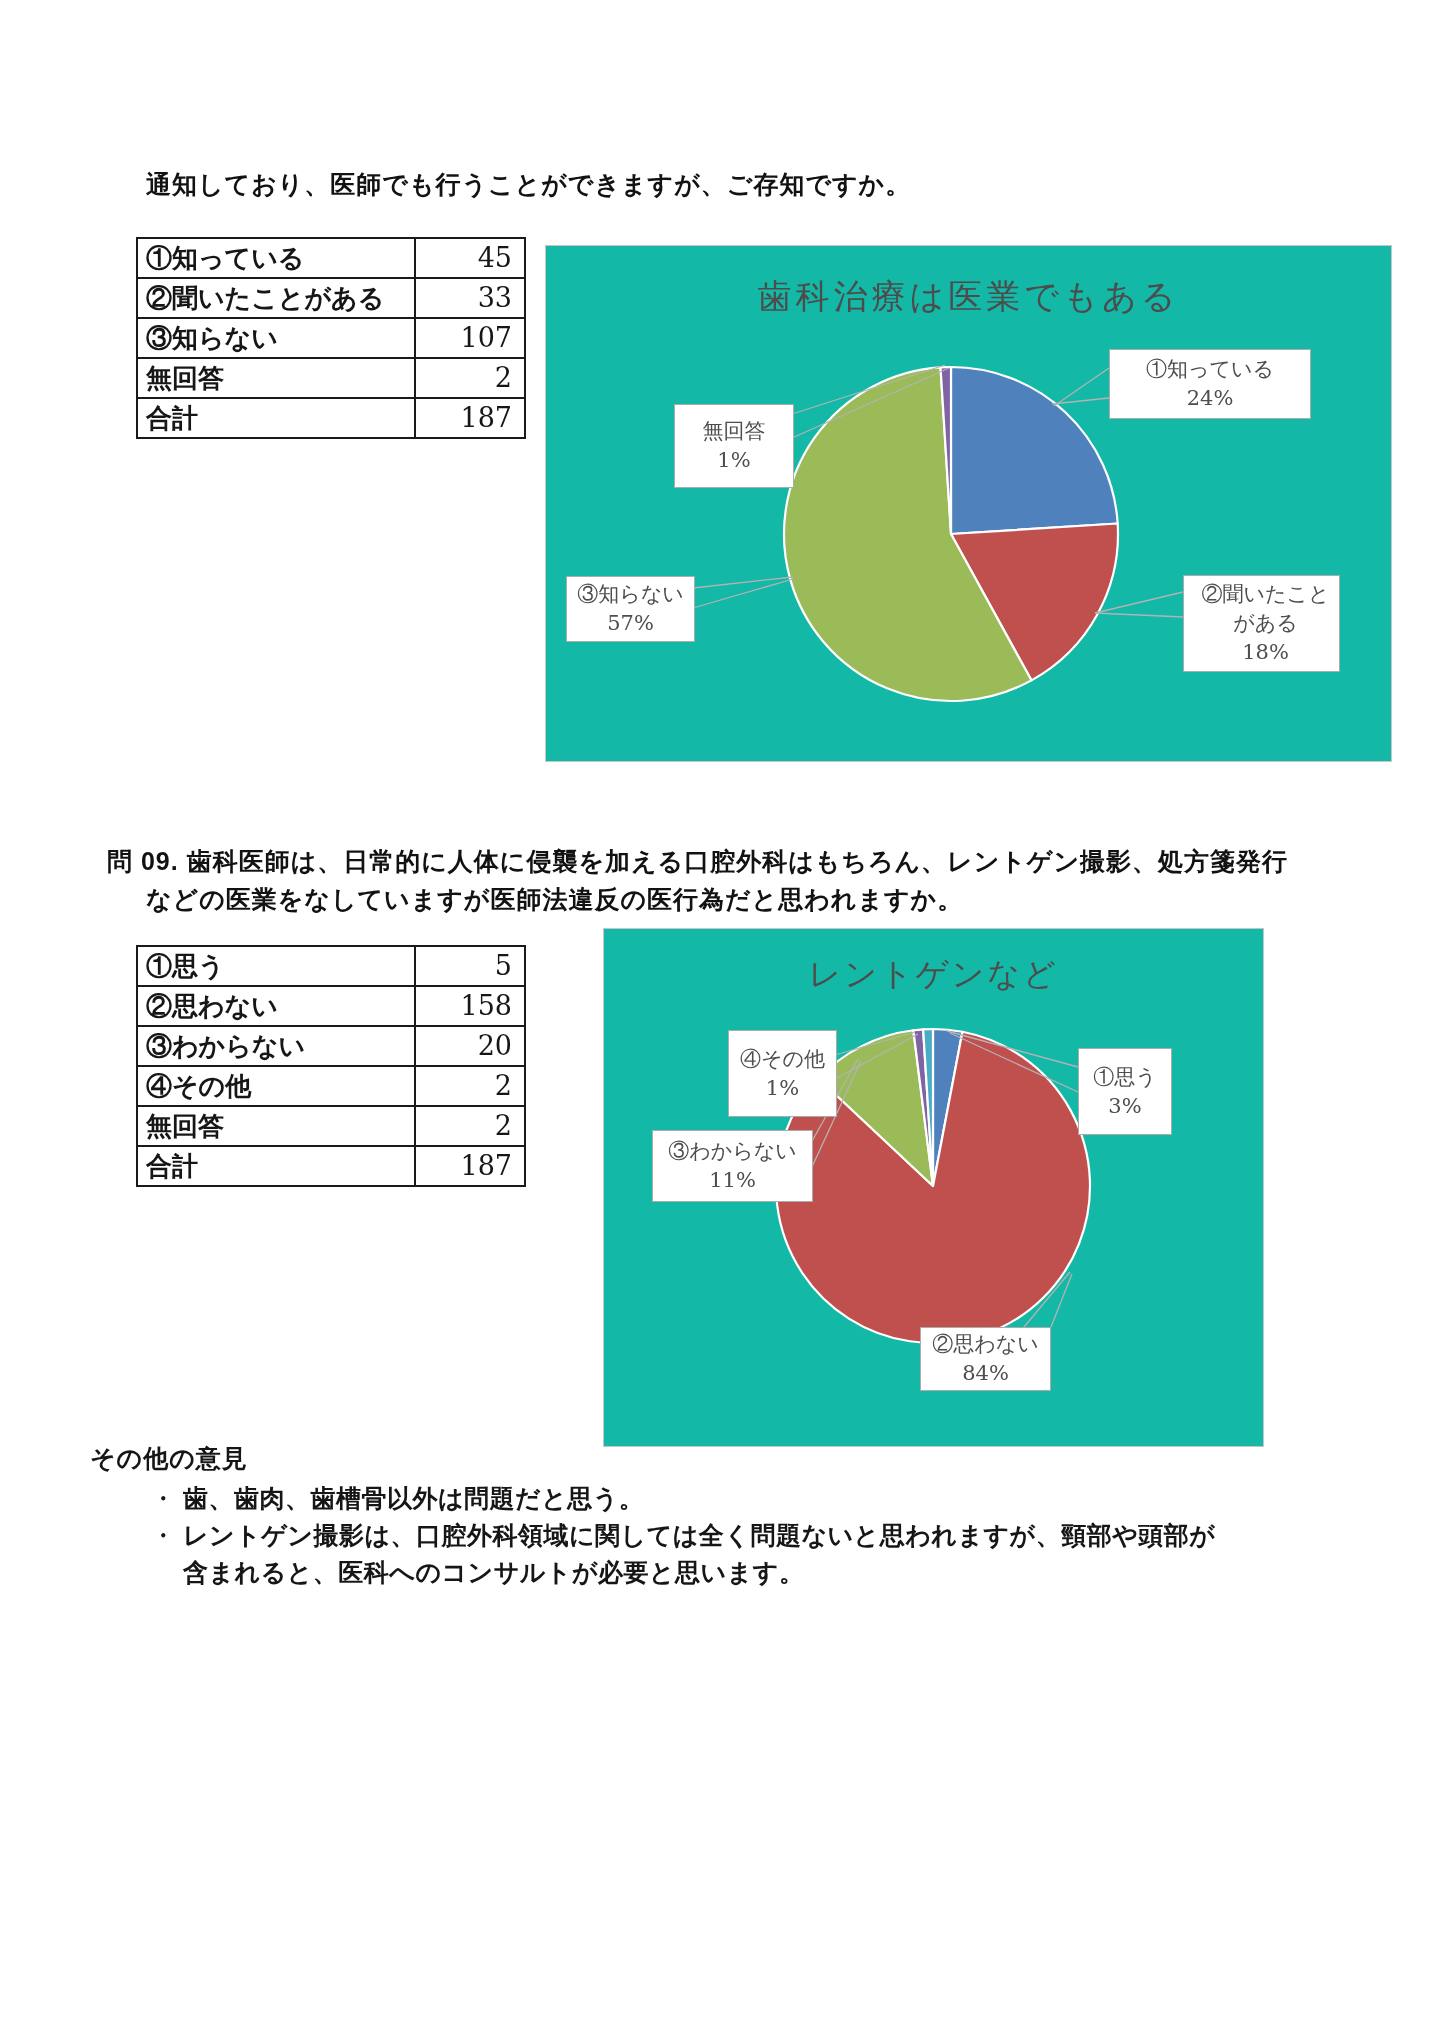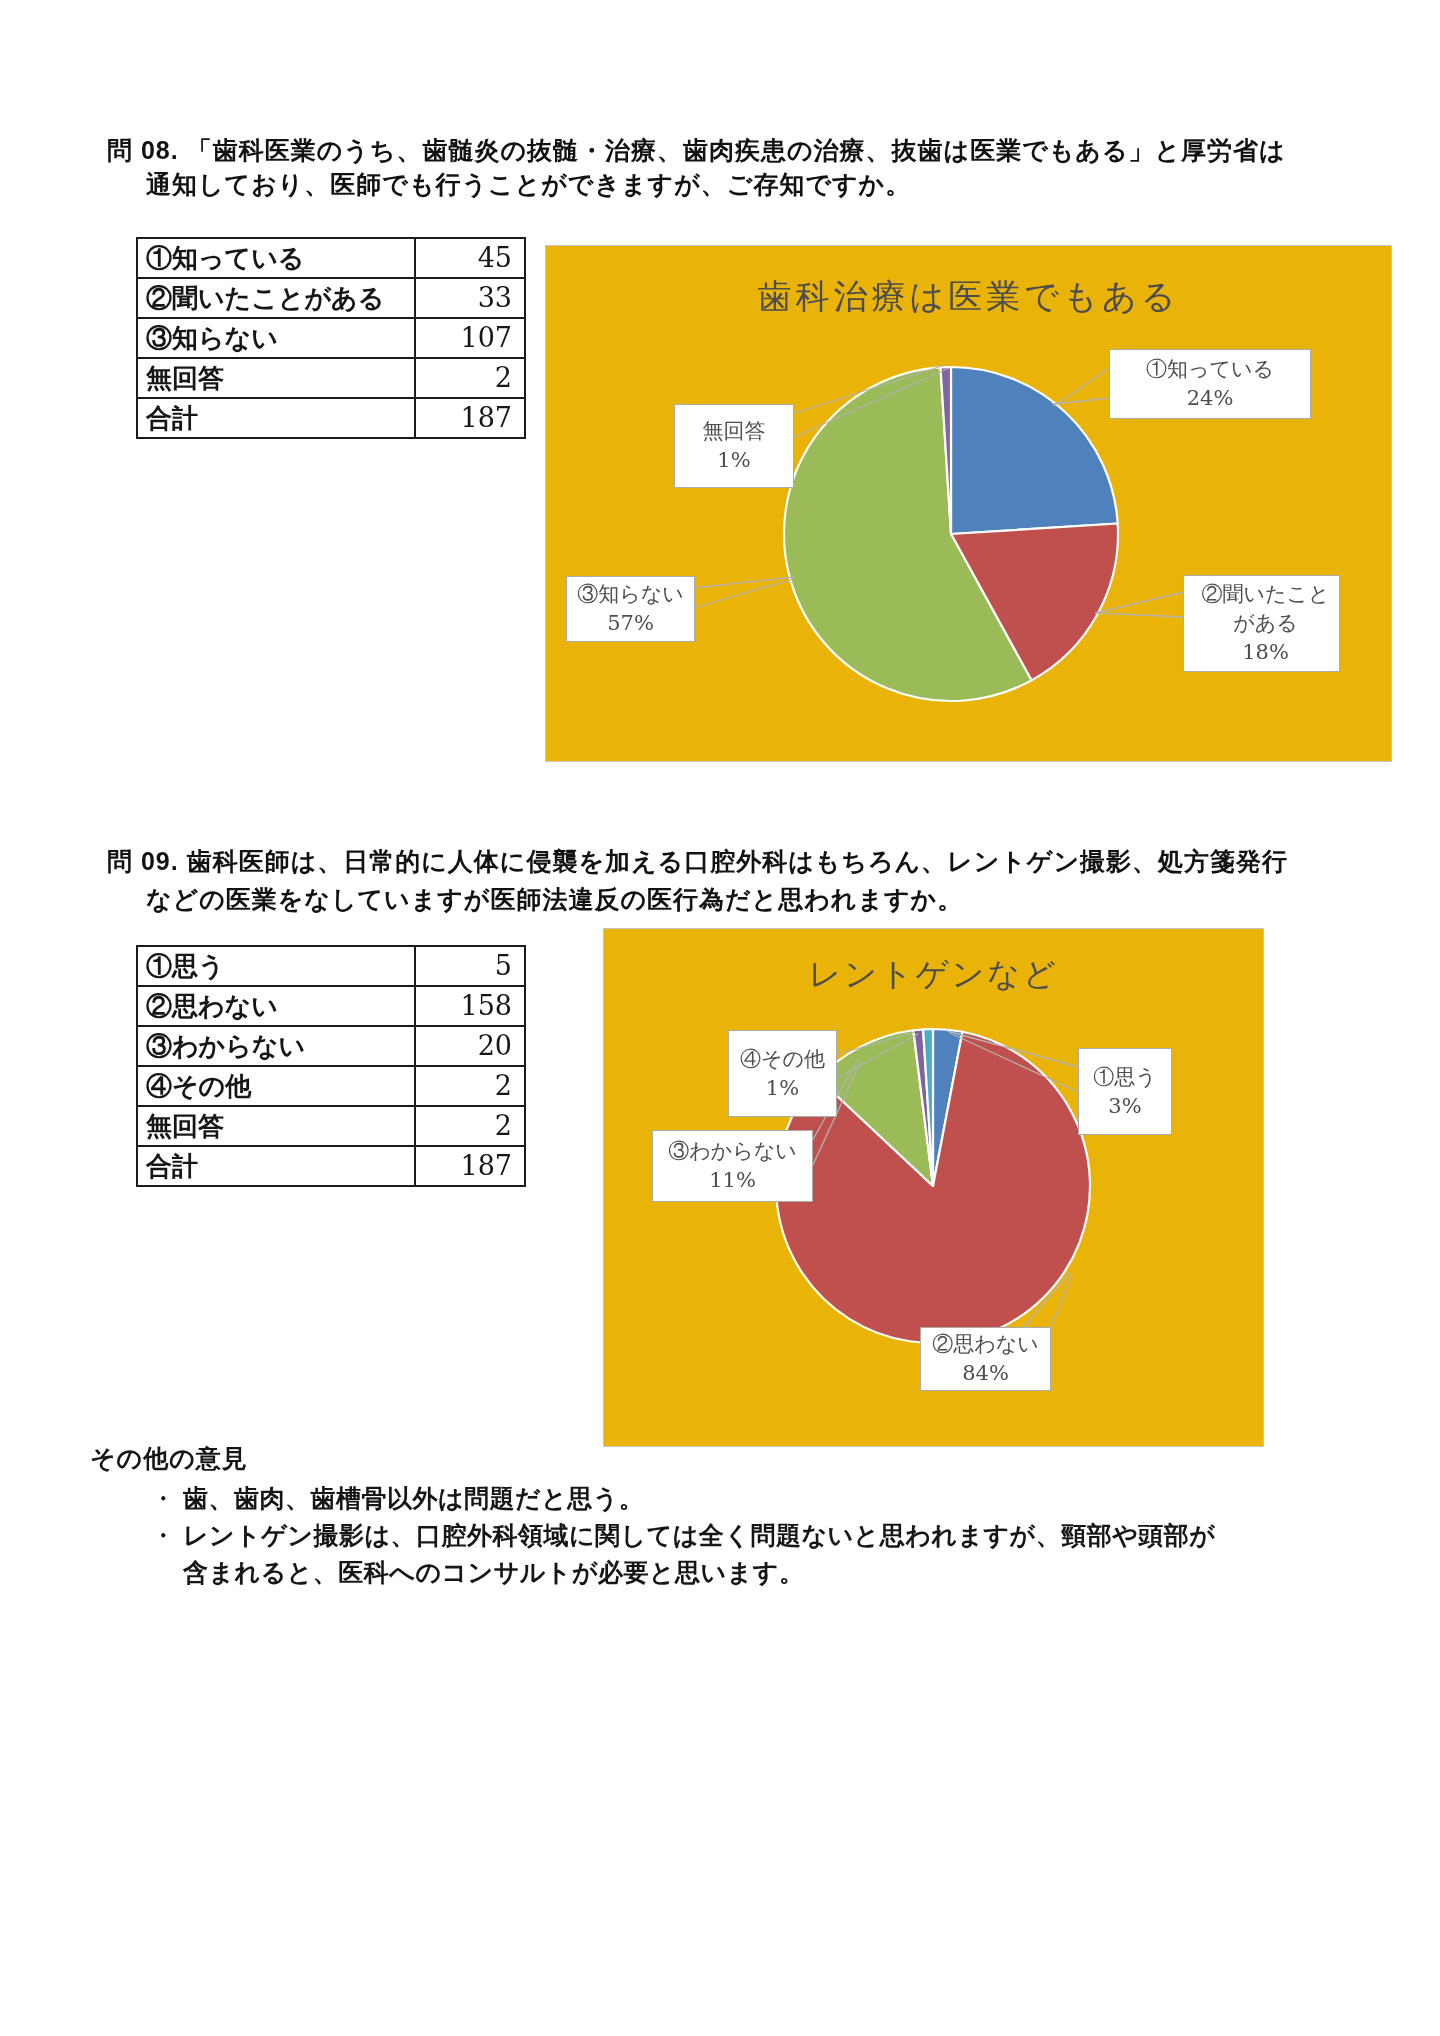--- a/index.html
+++ b/index.html
@@ -8,41 +8,40 @@
   .qtext{position:absolute;font-weight:bold;font-size:25px;letter-spacing:1px;white-space:nowrap;color:#121212;}
   
   .dtable{position:absolute;border:2px solid #1a1a1a;background:#fff;}
   .trow{display:flex;border-top:2px solid #1a1a1a;}
   .trow:first-child{border-top:none;}
   .tlabel{width:266px;padding:2px 2px 2px 8px;font-weight:bold;font-size:26px;line-height:34px;
           border-right:2px solid #1a1a1a;white-space:nowrap;overflow:hidden;}
   .tvalue{width:86px;text-align:right;padding:2px 12px 2px 10px;font-family:"DejaVu Serif",serif;
           font-size:27px;line-height:34px;}
   
-  .chartbox{position:absolute;background:#eab308;border:1px solid #c6c6c6;}
+  .chartbox{position:absolute;background:#14b8a6;border:1px solid #c6c6c6;}
   .chart-title{position:absolute;left:0;right:0;text-align:center;
                font-family:"DejaVu Serif",serif;color:#4c4c4c;white-space:nowrap;}
   .chart-svg{position:absolute;left:0;top:0;z-index:1;}
   .callout{position:absolute;z-index:2;background:#ffffff;border:1px solid #ababab;
            display:flex;flex-direction:column;justify-content:center;align-items:center;
            font-family:"DejaVu Serif",serif;font-size:21px;line-height:1.38;color:#4e4e4e;
            white-space:nowrap;}
   .leader{stroke:#b3b3b3;stroke-width:1.3;}
   
   .op-heading{position:absolute;font-weight:bold;font-size:25px;letter-spacing:1px;white-space:nowrap;}
   .bullet{position:absolute;display:flex;}
   .bullet .marker{width:31px;font-weight:bold;font-size:22px;line-height:37px;flex:none;}
   .bullet .blines{font-weight:bold;font-size:25px;line-height:37px;letter-spacing:0.5px;white-space:nowrap;}
 </style>
 </head>
 <body>
 
 <div class="page">
 
-  <div class="qtext" style="left:107px;top:134px;">問 08.  「歯科医業のうち、歯髄炎の抜髄・治療、歯肉疾患の治療、抜歯は医業でもある」と厚労省は</div>
   <div class="qtext" style="left:146px;top:168px;">通知しており、医師でも行うことができますが、ご存知ですか。</div>
 
   <div class="dtable" style="left:136px;top:237px;">
       <div class="trow">
         <div class="tlabel">①知っている</div>
         <div class="tvalue">45</div>
       </div>
       <div class="trow">
         <div class="tlabel">②聞いたことがある</div>
         <div class="tvalue">33</div>

